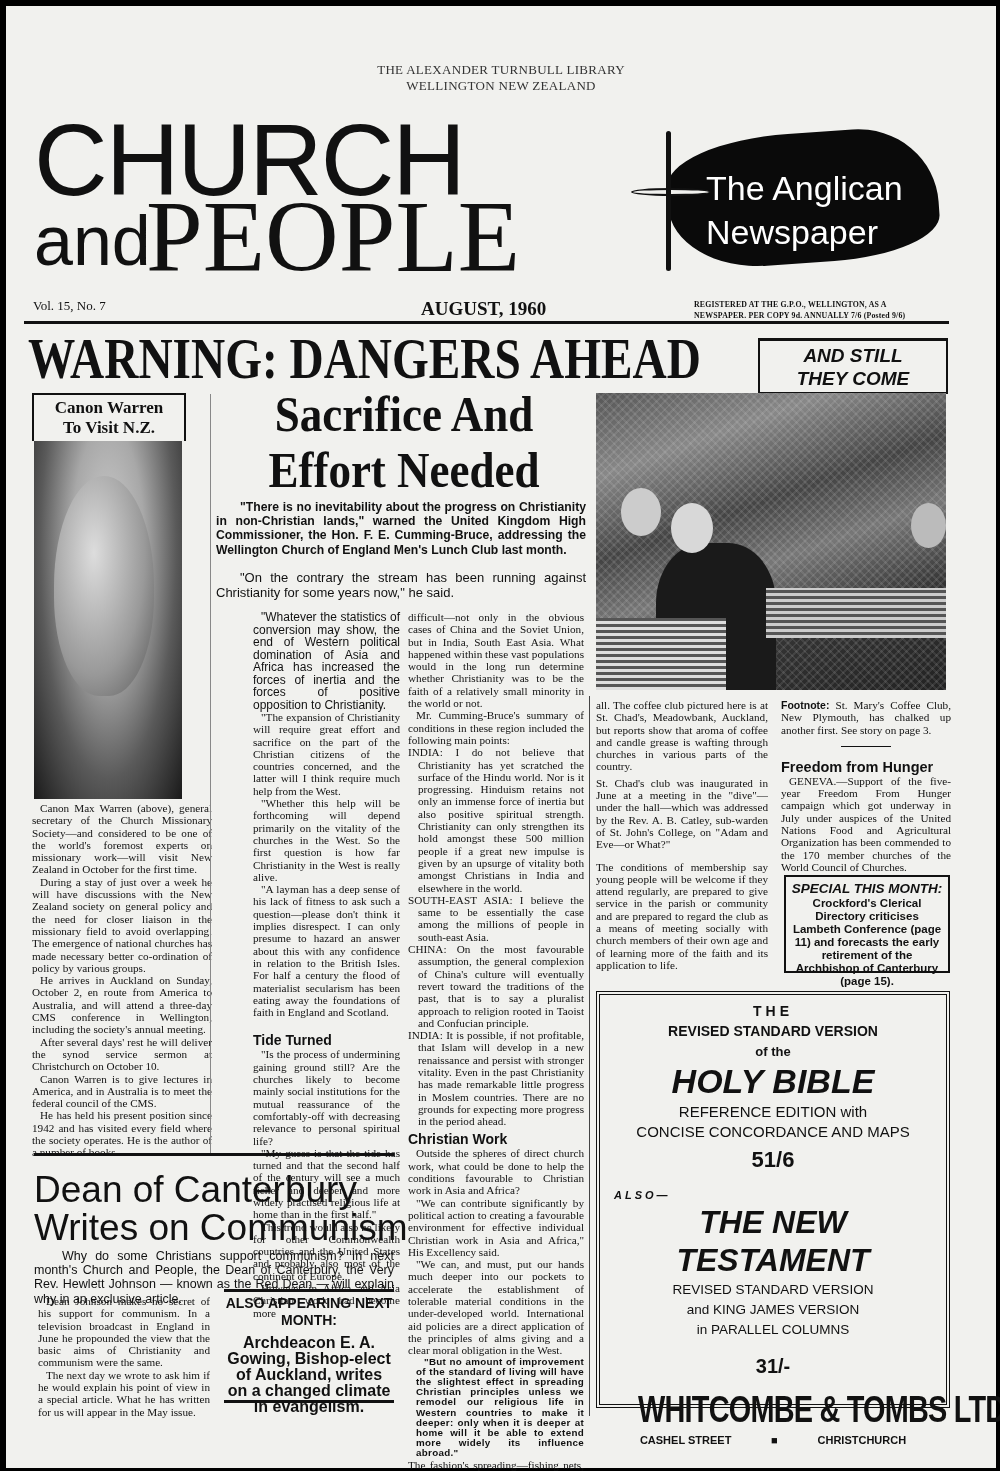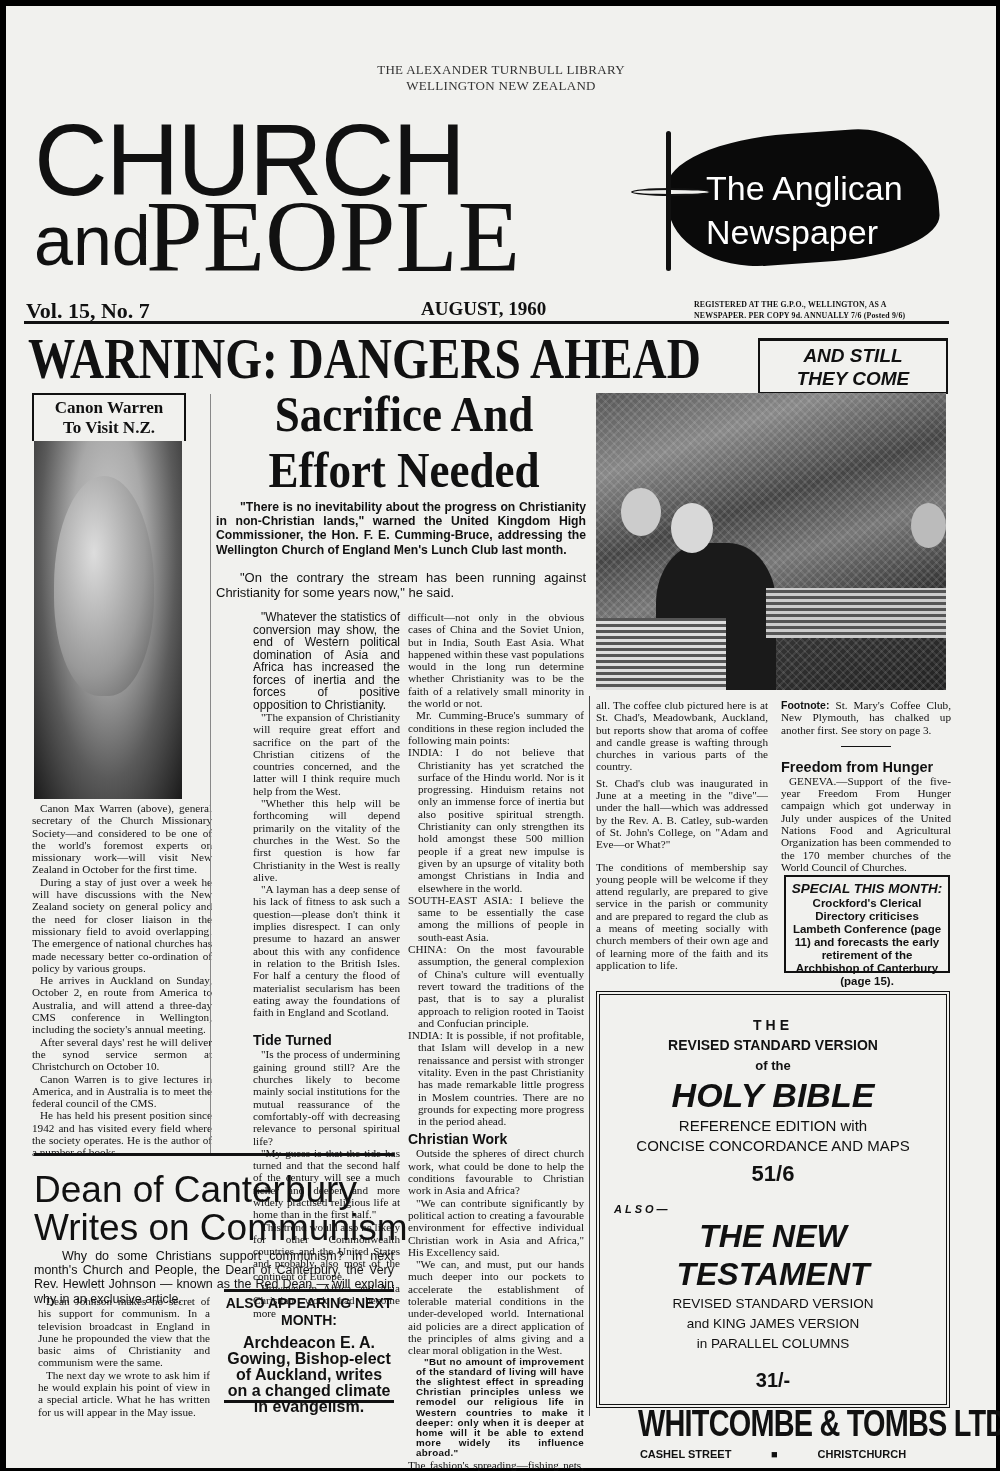--- a/index.html
+++ b/index.html
@@ -11,21 +11,21 @@
   }
   .abs { position: absolute; }
   .lib { left: 0; width: 990px; top: 56px; text-align: center; font-size: 13px; letter-spacing: .3px; line-height: 16px; color: #333; }
   .mast-church { left: 28px; top: 108px; font-size: 102px; line-height: 92px; font-weight: 400; letter-spacing: -2px; transform: scaleX(1.0); font-family: "Liberation Sans", sans-serif; }
   .mast-and { left: 28px; top: 200px; font-size: 70px; line-height: 70px; font-family: "Liberation Sans", sans-serif; }
   .mast-people { left: 140px; top: 185px; font-size: 102px; line-height: 92px; font-family: "Liberation Serif", serif; }
   .badge { left: 662px; top: 127px; width: 270px; height: 130px; background: #0a0a0a; border-radius: 46% 30% 40% 35% / 35% 60% 30% 50%; transform: rotate(-4deg); }
   .badge-text { left: 700px; top: 160px; color: #fff; font-family: "Liberation Sans", sans-serif; font-size: 34px; line-height: 44px; }
   .cross-v { left: 660px; top: 125px; width: 5px; height: 140px; background: #111; border-radius: 3px; }
   .cross-h { left: 625px; top: 182px; width: 80px; height: 8px; border: 2px solid #111; border-radius: 50%; background: #f1f1ee; }
-  .vol { left: 20px; top: 292px; font-size: 22px; font-weight: 700; font-family: "Liberation Serif", serif; }
+  .vol { left: 27px; top: 292px; font-size: 13px; font-weight: 400; font-family: "Liberation Serif", serif; }
   .date { left: 415px; top: 292px; font-size: 19px; font-weight: 700; }
   .reg { left: 688px; top: 293px; font-size: 7.8px; font-weight: 700; line-height: 11px; letter-spacing: .2px; }
   .rule { background: #111; height: 3px; }
   .hl-main { left: 22px; top: 322px; font-size: 57px; line-height: 62px; font-weight: 700; font-family: "Liberation Serif", serif; letter-spacing: 0px; transform: scaleX(.83); transform-origin: left; white-space: nowrap; }
   .still-box { left: 752px; top: 332px; width: 190px; height: 56px; border: 2px solid #111; border-top-width: 3px; text-align: center; font-family: "Liberation Sans", sans-serif; font-weight: 700; font-size: 19px; line-height: 23px; padding-top: 3px; font-style: italic; }
   .canon-box { left: 26px; top: 387px; width: 154px; height: 48px; border: 2px solid #111; border-bottom: none; text-align: center; font-size: 17px; font-weight: 700; line-height: 20px; padding-top: 3px; }
   .portrait { left: 28px; top: 435px; width: 148px; height: 358px; background: radial-gradient(ellipse at 50% 30%, #cfcfcf 0%, #a8a8a8 35%, #5a5a5a 65%, #1a1a1a 100%); }
   .portrait-face { left: 48px; top: 470px; width: 100px; height: 220px; border-radius: 50% 50% 45% 45%; background: radial-gradient(ellipse at 40% 35%, #ddd, #999 60%, #555); }
   .body-serif { font-family: "Liberation Serif", serif; font-size: 11.2px; line-height: 12.3px; text-align: justify; }
   .body-sans { font-family: "Liberation Sans", sans-serif; }
@@ -46,21 +46,21 @@
   .photo .p1 { position: absolute; left: 25px; top: 95px; width: 40px; height: 48px; border-radius: 50%; background: #ccc; }
   .photo .p2 { position: absolute; left: 75px; top: 110px; width: 42px; height: 50px; border-radius: 50%; background: #d8d8d8; }
   .photo .body2 { position: absolute; left: 60px; top: 150px; width: 120px; height: 150px; border-radius: 40% 40% 0 0; background: #1a1a1a; }
   .photo .p4 { position: absolute; left: 315px; top: 110px; width: 35px; height: 45px; border-radius: 50%; background: #bbb; }
   .col-r1 { left: 590px; top: 693px; width: 172px; }
   .col-r2 { left: 775px; top: 693px; width: 170px; }
   .ffh { font-family: "Liberation Sans", sans-serif; font-weight: 700; font-size: 14.5px; line-height: 16px; margin-top: 12px; }
   .special { left: 778px; top: 869px; width: 166px; height: 98px; border: 2px solid #111; text-align: center; font-family: "Liberation Sans", sans-serif; font-weight: 700; font-size: 11.5px; line-height: 13px; padding: 4px 4px; }
   .special .sp-h { font-style: italic; font-size: 13.5px; line-height: 16px; }
   .ad { left: 590px; top: 985px; width: 354px; height: 417px; border: 4px double #111; text-align: center; font-family: "Liberation Sans", sans-serif; }
-  .ad .a-the { margin-top: 22px; font-weight: 700; font-size: 14px; letter-spacing: 4px; }
+  .ad .a-the { margin-top: 8px; font-weight: 700; font-size: 14px; letter-spacing: 4px; }
   .ad .a-rsv { font-weight: 700; font-size: 14px; margin-top: 4px; }
   .ad .a-of { font-weight: 700; font-size: 13px; margin-top: 5px; }
   .ad .a-holy { font-weight: 700; font-style: italic; font-size: 34px; line-height: 40px; margin-top: 2px; }
   .ad .a-ref { font-size: 15px; line-height: 18px; margin-top: 2px; }
   .ad .a-price { font-weight: 700; font-size: 22px; margin-top: 6px; }
   .ad .a-also { text-align: left; padding-left: 14px; font-weight: 700; font-style: italic; font-size: 11px; letter-spacing: 3px; margin-top: 16px; }
   .ad .a-nt { font-weight: 700; font-style: italic; font-size: 32px; line-height: 38px; margin-top: 2px; }
   .ad .a-nt-sub { font-size: 13.5px; line-height: 18px; margin-top: 2px; }
   .ad .a-price2 { font-weight: 700; font-size: 20px; margin-top: 16px; }
   .ad .a-firm { font-weight: 700; font-size: 37px; line-height: 40px; margin-top: 12px; transform: scaleX(.78); letter-spacing: -1px; white-space: nowrap; }

